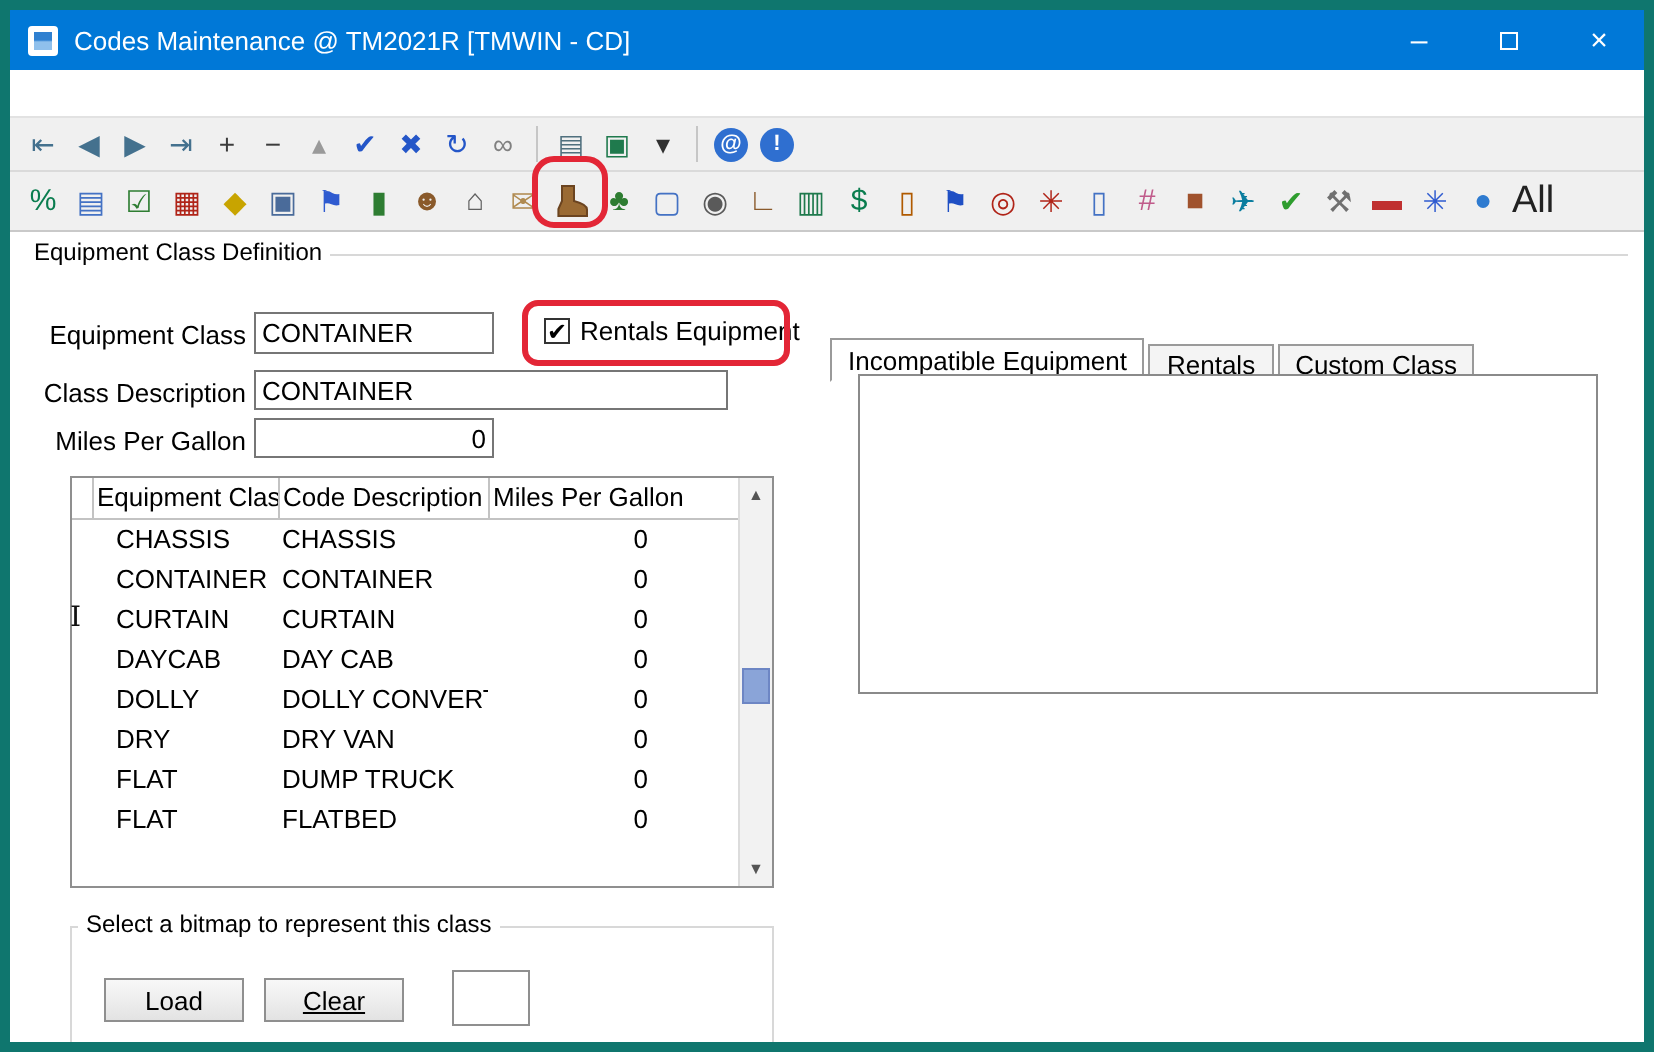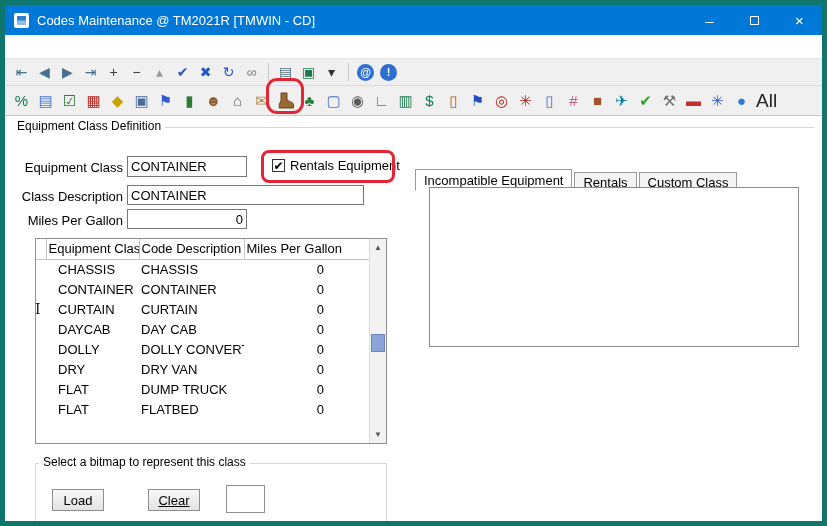--- a/index.html
+++ b/index.html
@@ -81,25 +81,25 @@
   .sb-btn { position: absolute; left: 0; right: 0; height: 15px; display: flex; align-items: center;
             justify-content: center; font-size: 8px; color: #555; }
   .sb-up { top: 1px; } .sb-down { bottom: 1px; }
   .sb-thumb { position: absolute; left: 1px; width: 14px; top: 95px; height: 18px;
               background: #8aa4d8; border: 1px solid #6d86c4; }
   .ibeam { position: absolute; left: 30px; top: 184px; font: 14px "DejaVu Serif", serif; color: #111; }
 
   
   .bitmap-box { position: absolute; left: 30px; top: 346px; width: 352px; height: 62px; border: 1px solid #d8d8d8; }
   .bitmap-label { left: 34px; top: 338px; }
-  .btn { position: absolute; top: 372px; width: 52px; height: 22px;
+  .btn { position: absolute; top: 372px; width: 70px; height: 22px;
          background: linear-gradient(#f8f8f8, #e3e3e3); border: 1px solid #8f8f8f;
          font: 13px "Liberation Sans", sans-serif; display: flex; align-items: center; justify-content: center; }
   .btn-load { left: 47px; }
-  .btn-clear { left: 143px; text-decoration: underline; }
+  .btn-clear { left: 127px; text-decoration: underline; }
   .bitmap-preview { position: absolute; left: 221px; top: 368px; width: 39px; height: 28px;
                     border: 1px solid #8f8f8f; background: #fff; }
 
   
   .tab-strip { position: absolute; left: 410px; top: 32px; display: flex; align-items: flex-end; }
   .tab { height: 19px; line-height: 19px; padding: 0 8px; border: 1px solid #9a9a9a;
          background: #f4f4f4; margin-right: 2px; font-size: 13px; white-space: nowrap; }
   .tab.active { height: 22px; line-height: 22px; background: #fff; border-bottom-color: #fff; margin-top: 20px; }
   .listbox { position: absolute; left: 424px; top: 70px; width: 370px; height: 160px;
              border: 1px solid #8a8a8a; background: #fff; }

